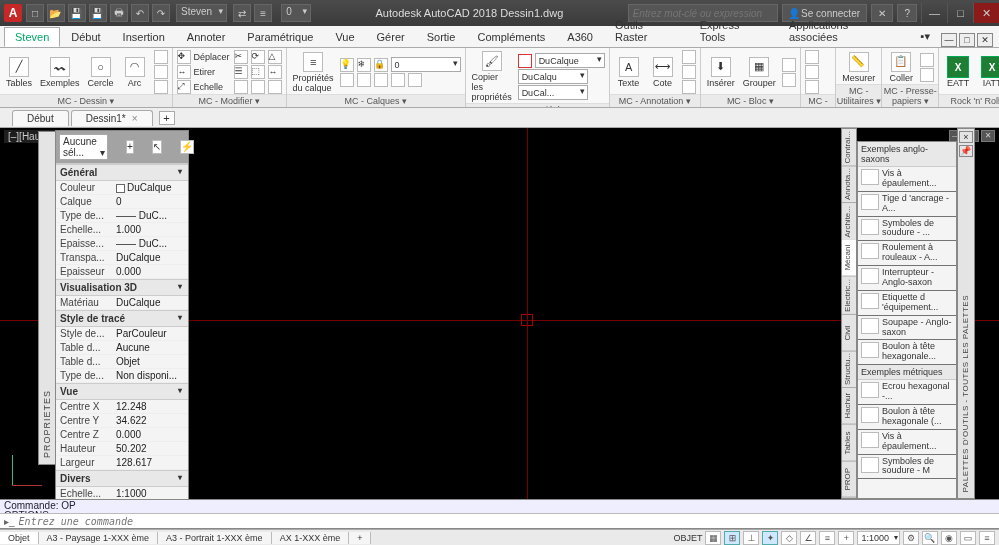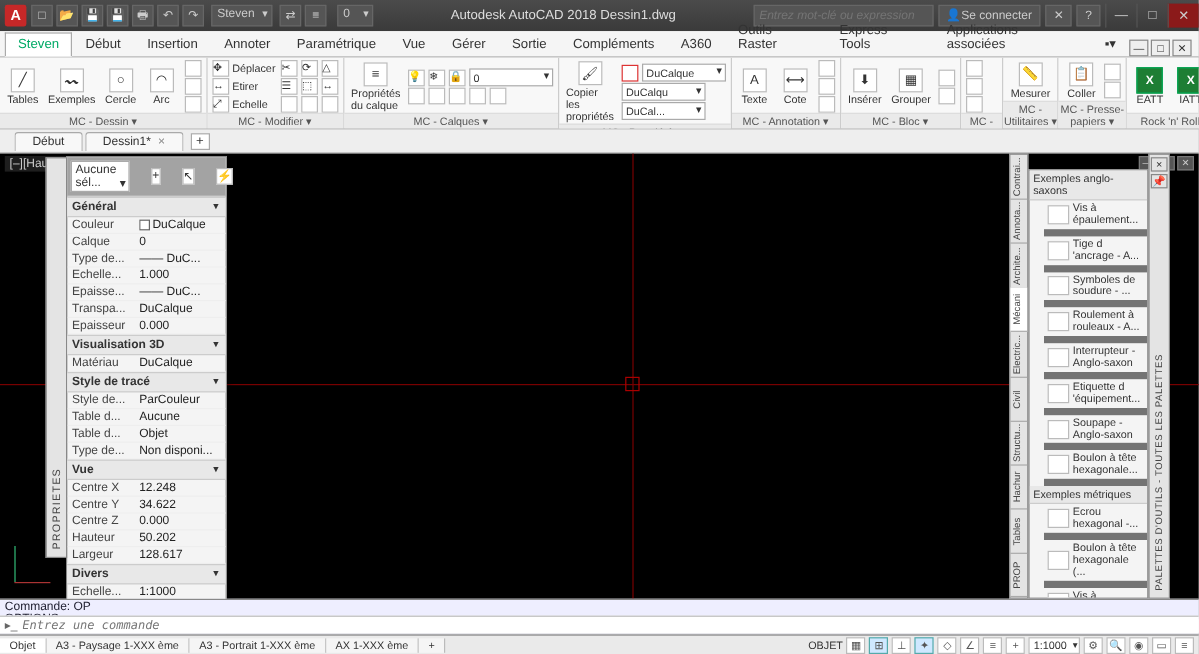--- a/index.html
+++ b/index.html
@@ -74,21 +74,21 @@
 .pal-row .k{width:56px;color:#444;overflow:hidden;white-space:nowrap;text-overflow:ellipsis;}
 .pal-row .v{flex:1;color:#222;overflow:hidden;white-space:nowrap;}
 .swatch{display:inline-block;width:9px;height:9px;border:1px solid #666;background:#fff;margin-right:2px;vertical-align:middle;}
 
 
 .rpalette{position:absolute;right:42px;top:141px;width:100px;bottom:46px;background:#f4f4f4;border:1px solid #888;font-size:9px;overflow:hidden;}
 .rpal-handle{position:absolute;right:-18px;top:0;width:18px;bottom:0;background:#e4e4e4;border:1px solid #888;}
 .rpal-handle .xbtn{width:14px;height:12px;border:1px solid #888;margin:2px auto;text-align:center;font-size:9px;line-height:10px;}
 .rpal-vtext{writing-mode:vertical-rl;transform:rotate(180deg);font-size:8px;color:#444;position:absolute;bottom:6px;left:3px;letter-spacing:0.5px;}
 .rpal-sec{background:#e8e8e8;padding:2px 3px;color:#333;font-size:9px;border-bottom:1px solid #ccc;}
-.rpal-item{display:flex;align-items:center;gap:3px;padding:2px 3px;border-bottom:6px solid #737373;margin-left:12px;}
+.rpal-item{display:flex;align-items:flex-start;gap:3px;padding:2px 3px;border-bottom:1px solid #737373;}
 .rpal-item .ri{width:18px;height:16px;border:1px solid #bbb;background:#fff;flex-shrink:0;}
 .rpal-item span{line-height:1.1;}
 
 
 .sidetabs{position:absolute;right:142px;top:128px;width:16px;bottom:46px;background:#e4e4e4;border:1px solid #888;display:flex;flex-direction:column;}
 .sidetabs .stab{flex:1;writing-mode:vertical-rl;transform:rotate(180deg);font-size:8px;text-align:center;border-top:1px solid #aaa;padding:2px 1px;color:#444;}
 .sidetabs .stab.active{background:#fff;}
 
 
 .cmdarea{position:absolute;left:0;right:0;bottom:16px;height:30px;background:#eef;border-top:1px solid #888;border-bottom:1px solid #888;font-family:Consolas,monospace;font-size:10px;display:flex;flex-direction:column;}

